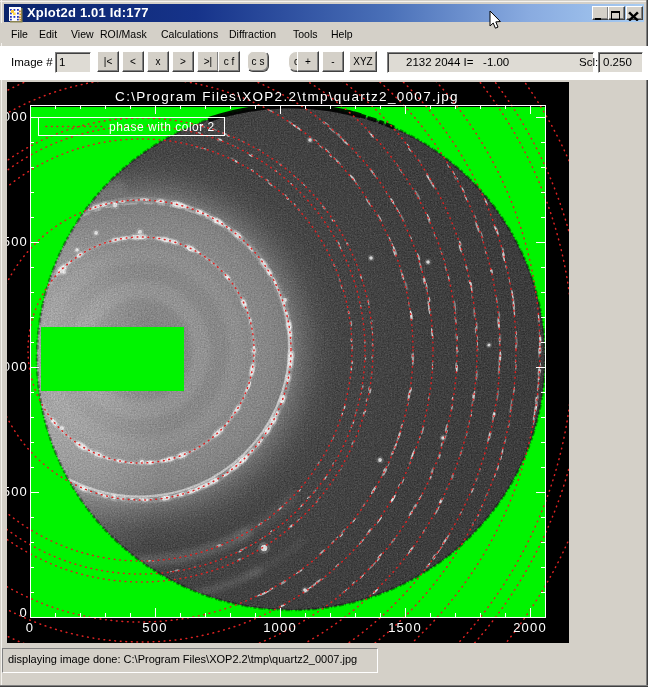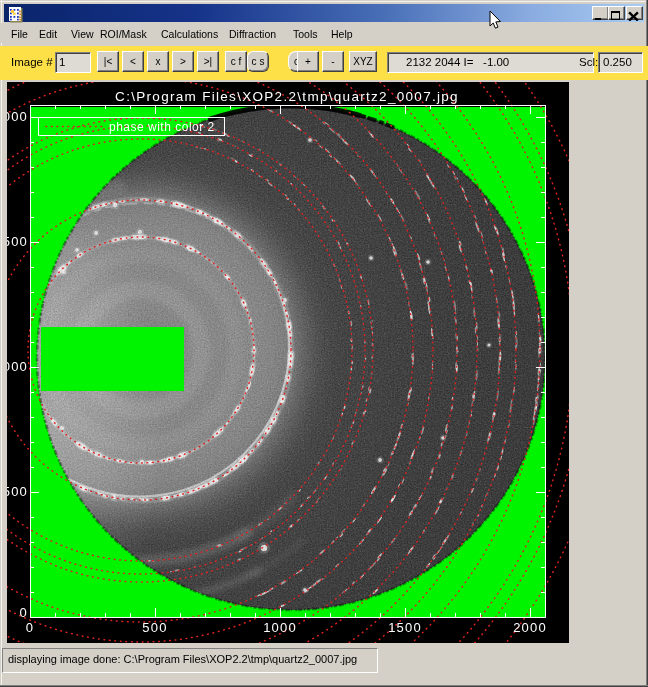--- a/index.html
+++ b/index.html
@@ -2,21 +2,21 @@
 <html><head><meta charset="utf-8">
 <style>
 html,body{margin:0;padding:0;width:648px;height:687px;background:#d4d0c8;overflow:hidden;}
 body{font-family:"Liberation Sans",sans-serif;position:relative;}
 .abs{position:absolute;}
 #titlebar{left:4px;top:4px;width:640px;height:18px;background:linear-gradient(to right,#0a246a 0%,#16338a 30%,#4a70b8 60%,#89abe0 82%,#a8ccf2 100%);}
 #titletxt{position:absolute;left:23px;top:1px;color:#ffffff;font-size:13px;font-weight:bold;letter-spacing:0.2px;}
 .wbtn{position:absolute;top:2px;width:15px;height:12px;background:#d4d0c8;border-top:1px solid #ffffff;border-left:1px solid #ffffff;border-right:1px solid #404040;border-bottom:1px solid #404040;box-shadow:inset -1px -1px 0 #808080;}
 #menubar{left:0;top:23px;width:644px;height:20px;background:#d4d0c8;}
 .mi{position:absolute;top:5px;font-size:10.5px;color:#000;}
-#toolbar{left:0;top:46px;width:648px;height:34px;background:#fde047;}
+#toolbar{left:0;top:46px;width:648px;height:34px;background:#ffffff;}
 .tbtn{position:absolute;top:5px;width:20px;height:19px;background:#d4d0c8;border-top:1px solid #ffffff;border-left:1px solid #ffffff;border-right:1px solid #404040;border-bottom:1px solid #404040;box-shadow:inset -1px -1px 0 #808080;font-size:10px;text-align:center;line-height:19px;color:#000;}
 .sunk{position:absolute;background:#dedbd4;border-top:1px solid #808080;border-left:1px solid #808080;border-right:1px solid #ffffff;border-bottom:1px solid #ffffff;box-shadow:inset 1px 1px 0 #404040;font-size:11.5px;color:#000;}
 #status{left:2px;top:648px;width:374px;height:23px;background:#d4d0c8;border-top:1px solid #808080;border-left:1px solid #808080;border-right:1px solid #ffffff;border-bottom:1px solid #ffffff;font-size:11px;color:#000;}
 </style></head>
 <body>
 <div class="abs" style="left:0;top:1px;width:648px;height:1px;background:#f4f2ee;"></div>
 <div class="abs" style="left:1px;top:0;width:1px;height:687px;background:#f4f2ee;"></div>
 <div class="abs" style="left:646px;top:0;width:1px;height:687px;background:#808080;"></div>
 <div class="abs" style="left:647px;top:0;width:1px;height:687px;background:#404040;"></div>
 <div class="abs" style="left:0;top:685px;width:648px;height:1px;background:#808080;"></div>
@@ -41,20 +41,21 @@
 </g>
 <rect x="4" y="4" width="3" height="3" fill="#f8c838"></rect>
 <rect x="6" y="6.5" width="2.6" height="2.6" fill="#ffd84a"></rect>
 <g fill="#cc8822">
 <rect x="12" y="4.5" width="1.8" height="1.8"></rect>
         <rect x="12.4" y="7.5" width="1.8" height="1.8"></rect>
 <rect x="12" y="10.5" width="1.8" height="1.8"></rect>
         <rect x="12.4" y="13" width="1.8" height="1.6"></rect>
 </g>
 </svg>
+<span id="titletxt">Xplot2d 1.01 Id:177</span>
 <div class="wbtn" style="left:588px;"><svg width="13" height="10" viewBox="0 0 13 10">
         <rect x="2" y="7" width="6" height="2" fill="#000"></rect>
       </svg></div>
 <div class="wbtn" style="left:604px;"><svg width="13" height="10" viewBox="0 0 13 10">
         <rect x="2.5" y="0.5" width="8" height="8" fill="none" stroke="#000" stroke-width="1"></rect>
         <rect x="2" y="0" width="9" height="2" fill="#000"></rect>
       </svg></div>
 <div class="wbtn" style="left:622px;"><svg width="13" height="10" viewBox="0 0 13 10">
         <path d="M3 0.5 L6.5 4 L10 0.5 L11.8 2.3 L8.3 5.5 L11.8 8.7 L10 10.5 L6.5 7 L3 10.5 L1.2 8.7 L4.7 5.5 L1.2 2.3 Z" fill="#000"></path>
       </svg></div>
@@ -72,21 +73,21 @@
 </div>
 
 <div id="toolbar" class="abs">
 <span class="abs" style="left:11px;top:10px;font-size:11.5px;">Image #</span>
 <div class="sunk" style="left:55px;top:6px;width:31px;height:19px;padding-left:3px;line-height:19px;">1</div>
 <div class="tbtn" style="left:97px;">|&lt;</div>
     <div class="tbtn" style="left:122px;">&lt;</div>
     <div class="tbtn" style="left:147px;">x</div>
     <div class="tbtn" style="left:172px;">&gt;</div>
     <div class="tbtn" style="left:197px;">&gt;|</div>
-    <div class="tbtn" style="left:225px;">c f</div>
+    <div class="tbtn" style="left:218px;">c f</div>
     <div class="tbtn" style="left:247px;border-radius:6px;">c s</div>
     <div class="tbtn" style="left:288px;border-radius:8px;">c l</div>
     <div class="tbtn" style="left:297px;">+</div>
     <div class="tbtn" style="left:322px;">-</div>
 <div class="tbtn" style="left:349px;width:26px;">XYZ</div>
 <div class="sunk" style="left:387px;top:6px;width:187px;height:19px;padding-left:18px;line-height:19px;">2132 2044 I=&nbsp;&nbsp;&nbsp;-1.00</div>
 <span class="abs" style="left:579px;top:10px;font-size:11.5px;">Scl:</span>
 <div class="sunk" style="left:598px;top:6px;width:39px;height:19px;padding-left:4px;line-height:19px;">0.250</div>
 </div>
 

